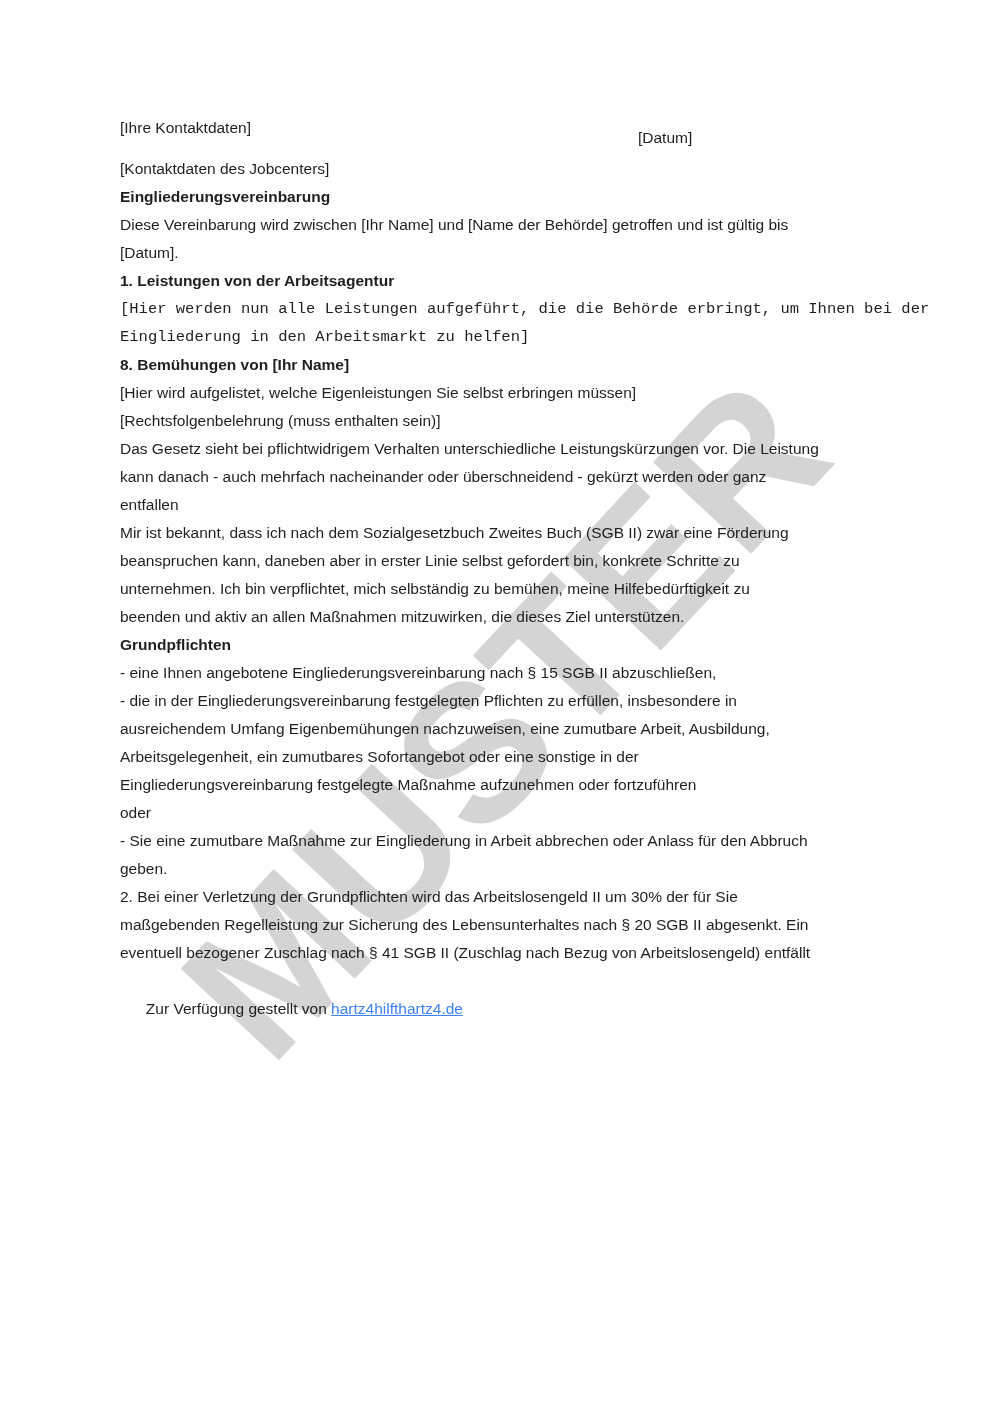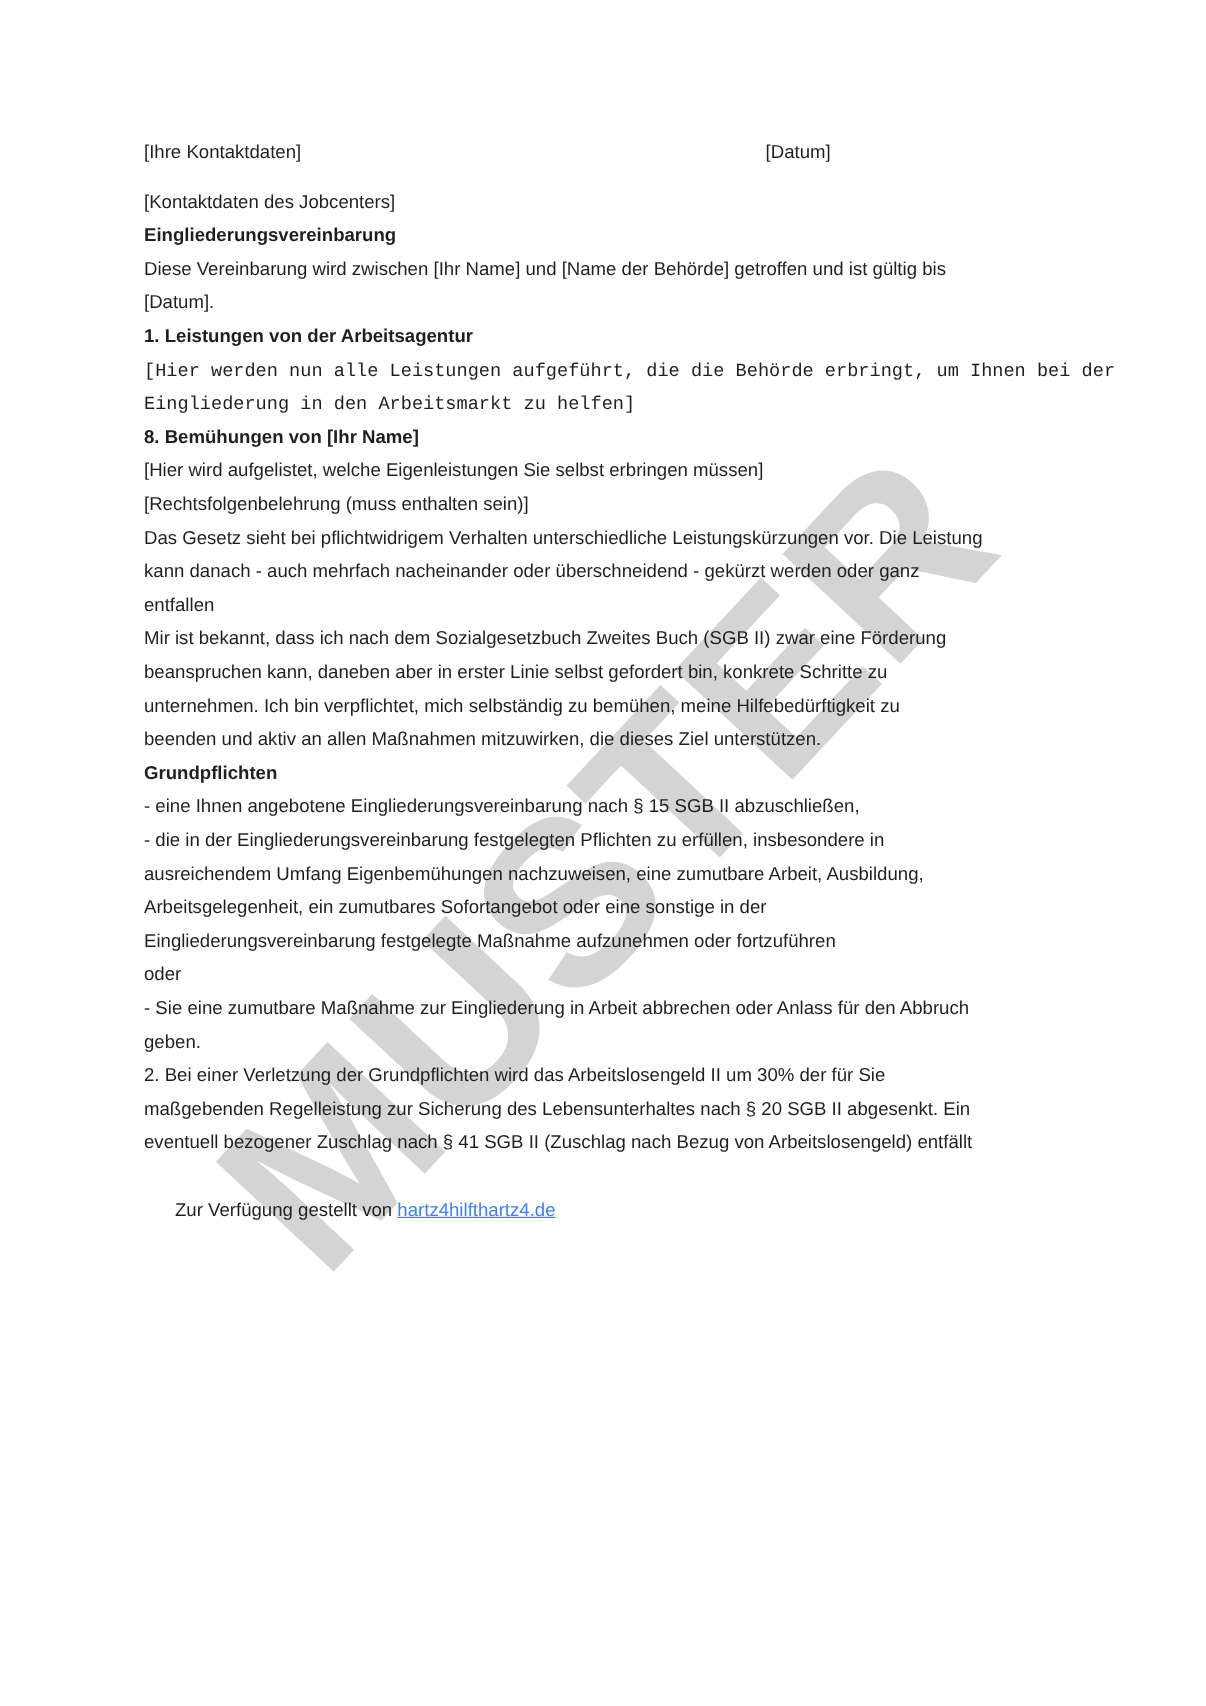--- a/index.html
+++ b/index.html
@@ -41,21 +41,21 @@
   }
   .content p, .content div.para {
     margin: 0;
   }
   .header-row {
     position: relative;
     height: 28px;
     margin-bottom: 13px;
   }
   .header-left { position: absolute; left: 0; top: 0; white-space: pre; }
-  .header-date { position: absolute; left: 518px; top: 0; white-space: pre; }
+  .header-date { position: absolute; left: 518px; top: 10px; white-space: pre; }
   .jobcenter-line {
     margin-left: 523px;
     margin-bottom: 59px;
     white-space: pre;
   }
   .bold { font-weight: bold; }
   .single { white-space: pre; }
   [data-bind-lines] > div { white-space: pre; }
 
   .m-title    { margin-bottom: 14px; }

